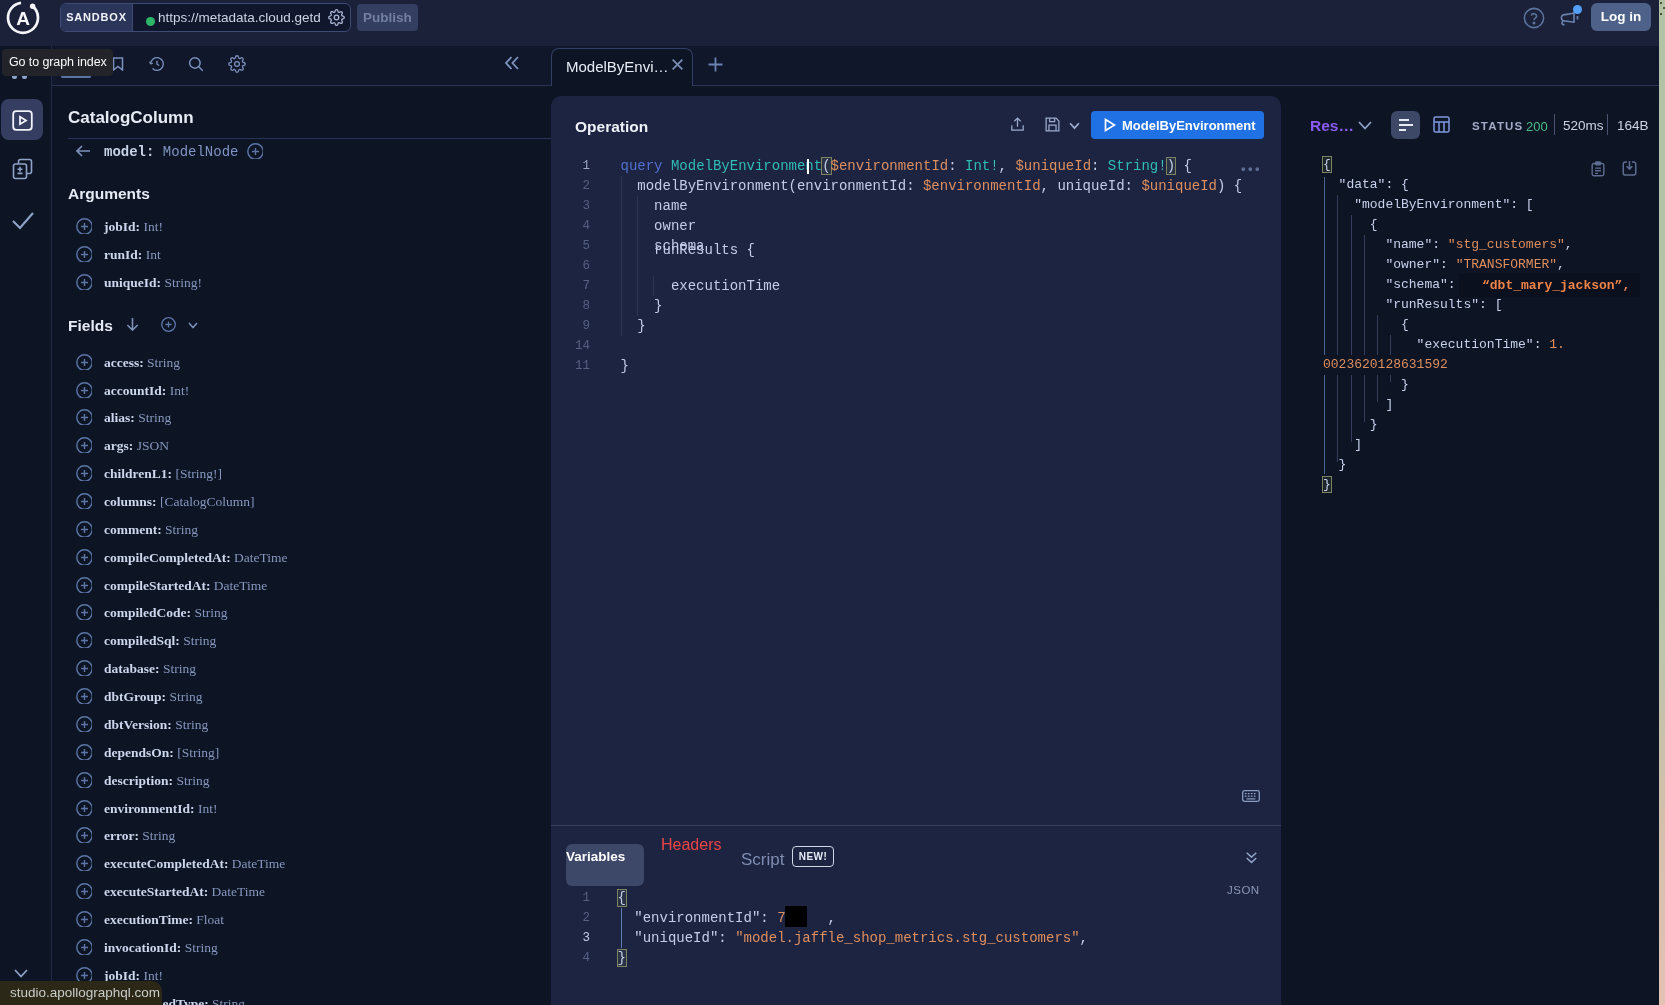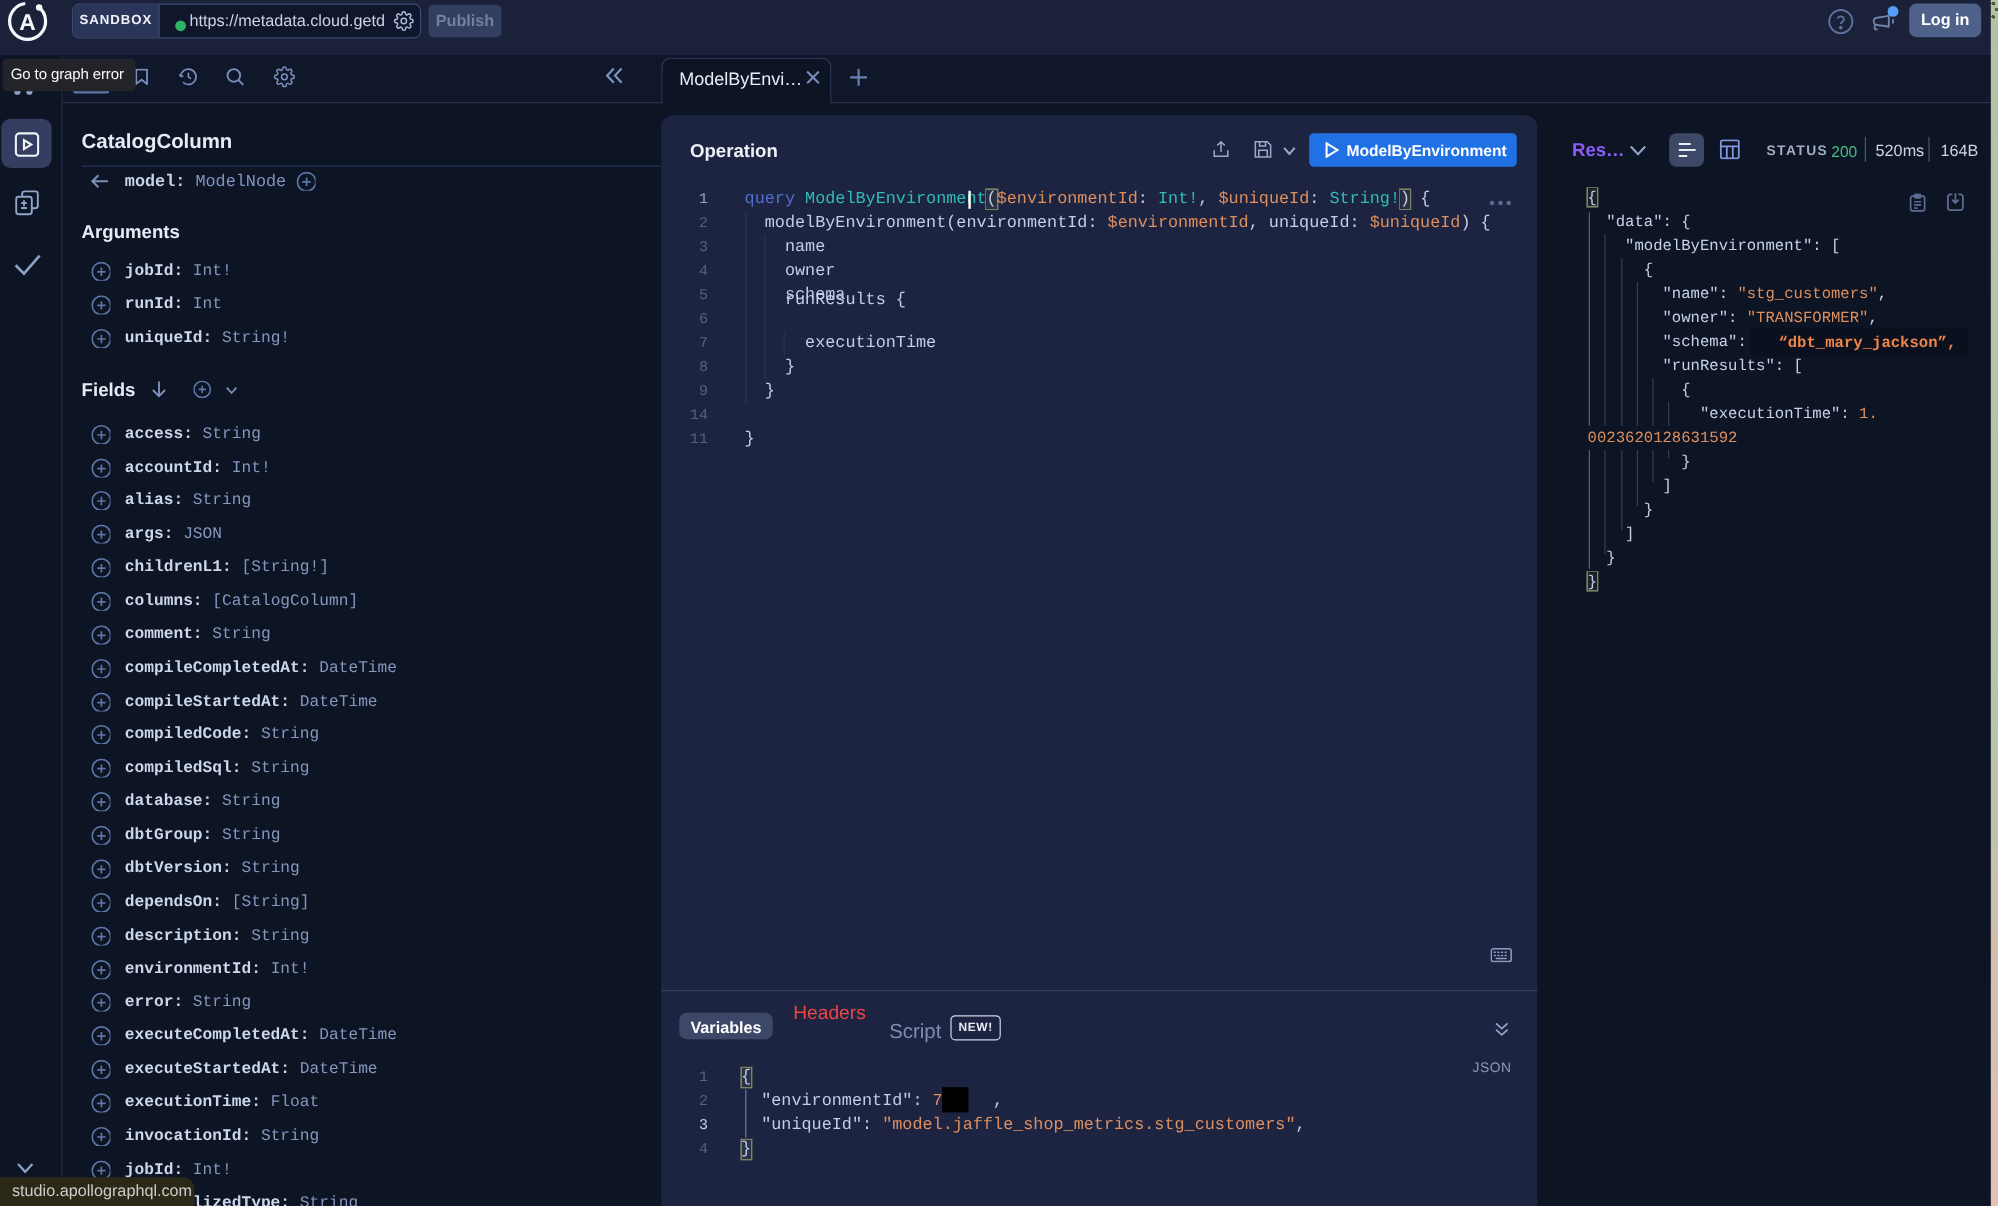--- a/index.html
+++ b/index.html
@@ -9,21 +9,21 @@
   
   .kw{color:#5170cf}
   .teal{color:#2fbdb5}
   .orq{color:#de8f5e}
   .bx{box-shadow:0 0 0 1px #7d8560;background:rgba(125,140,96,0.13)}
   .guide{position:absolute;width:1px;background:#2b3456}
   .lnum{position:absolute;width:32px;text-align:right;font-family:"Liberation Mono",monospace;font-size:12.5px;color:#556083;line-height:20px}
   .cline{position:absolute;left:620.5px;font-family:Liberation Mono, monospace;font-size:14px;line-height:20px;white-space:pre;color:#c3cde8}
   .vline{left:617.5px}
   
-  .drow{position:absolute;left:104px;font-family:Liberation Mono, monospace;font-size:13.5px;color:#ccd6ec;white-space:pre;font-weight:bold}
+  .drow{position:absolute;left:104px;font-family:Liberation Serif, serif;font-size:13.5px;color:#ccd6ec;white-space:pre;font-weight:bold}
   .dtype{color:#8697bd;font-weight:normal}
   .cplus{position:absolute;width:17px;height:17px}
   .head{font-weight:bold;color:#e7ebf5}
   .rline{position:absolute;left:1323px;font-family:"Liberation Mono",monospace;font-size:13px;line-height:20px;white-space:pre;color:#c7d1ec}
   .rg{position:absolute;width:1px;background:#343d5c}
   .cp{width:16px;height:16px}
 </style>
 </head>
 <body>
 
@@ -336,21 +336,21 @@
 <div class="abs" style="left:1241px;top:161px;font-size:13px;letter-spacing:2.5px;color:#5e6c92;font-weight:bold">•••</div>
 
 
 <svg class="abs" style="left:1242px;top:790px" width="18" height="12" viewBox="0 0 18 12" fill="none" stroke="#8a9cc0" stroke-width="1.3">
   <rect x="0.7" y="0.7" width="16.6" height="10.6" rx="1.8"></rect>
   <path d="M3.3 3.6 h0.8 M6.3 3.6 h0.8 M9.3 3.6 h0.8 M12.3 3.6 h0.8 M3.3 6.2 h0.8 M6.3 6.2 h0.8 M9.3 6.2 h0.8 M12.3 6.2 h0.8 M5 8.8 h8" stroke-linecap="round"></path>
 </svg>
 
 
 <div class="abs" style="left:551px;top:825px;width:730px;height:1px;background:#353e5e"></div>
-<div class="abs" style="left:566px;top:844px;width:78px;height:22px;background:#3d4868;border-radius:6px;text-align:center;line-height:26px;font-size:13.5px;font-weight:bold;color:#fff">Variables</div>
+<div class="abs" style="left:566px;top:844px;width:78px;height:42px;background:#3d4868;border-radius:6px;text-align:left;line-height:26px;font-size:13.5px;font-weight:bold;color:#fff">Variables</div>
 <div class="abs" style="left:661px;top:836px;font-size:16px;color:#ef4444">Headers</div>
 <div class="abs" style="left:741px;top:850px;font-size:17px;color:#7d8cb0">Script</div>
 <div class="abs" style="left:792px;top:846px;width:40px;height:19px;border:1px solid #cfd6e6;border-radius:4px;text-align:center;line-height:19px;font-size:10px;font-weight:bold;letter-spacing:0.5px;color:#e6ebf5">NEW!</div>
 <svg class="abs" style="left:1245px;top:851px" width="13" height="14" viewBox="0 0 14 16" fill="none" stroke="#8fa3c8" stroke-width="1.7">
   <path d="M1.5 2 L7 7 L12.5 2 M1.5 8 L7 13 L12.5 8"></path>
 </svg>
 <div class="abs" style="left:1227px;top:884px;font-size:11.5px;letter-spacing:0.5px;color:#8b97b8">JSON</div>
 
 <div id="vareditor">
 <div class="lnum" style="left:558px;top:887.5px">1</div>
@@ -429,16 +429,16 @@
 <div class="rline" style="top:455px">  }</div>
 <div class="rline" style="top:475px"><span class="bx">}</span></div>
 <div class="abs mono" style="left:1482px;top:277.5px;font-size:13px;font-weight:bold;color:#ee8448;white-space:pre">“dbt_mary_jackson”,</div>
 </div>
 
 
 <div class="abs" style="left:1659px;top:0;width:6px;height:1005px;background:linear-gradient(180deg,#b2c2a4 0%,#b6c5a9 60%,#cfc0aa 78%,#e4c1b3 100%)"></div>
 <div class="abs" style="left:1659px;top:0;width:6px;height:22px;background:radial-gradient(circle 2.5px at 2px 3px,#4d5530 60%,transparent 61%),radial-gradient(circle 2.5px at 5px 8px,#56603a 60%,transparent 61%),radial-gradient(circle 2.5px at 2px 14px,#4d5530 60%,transparent 61%)"></div>
 
 
-<div class="abs" style="left:2px;top:48.5px;width:104px;height:27px;background:#232429;border-radius:4px;line-height:27px;padding-left:7px;font-size:12.5px;letter-spacing:-0.1px;color:#fafafa;white-space:nowrap">Go to graph error</div>
+<div class="abs" style="left:2px;top:48.5px;width:104px;height:27px;background:#232429;border-radius:4px;line-height:27px;padding-left:7px;font-size:12.5px;letter-spacing:-0.1px;color:#fafafa;white-space:nowrap">Go to graph index</div>
 <div class="abs" style="left:0;top:981px;width:162px;height:24px;background:#2c2817;border-radius:0 10px 0 0;line-height:23px;padding-left:10px;font-size:13.5px;color:#c9cdc9;box-sizing:border-box">studio.apollographql.com</div>
 
 
 
 </body></html>

